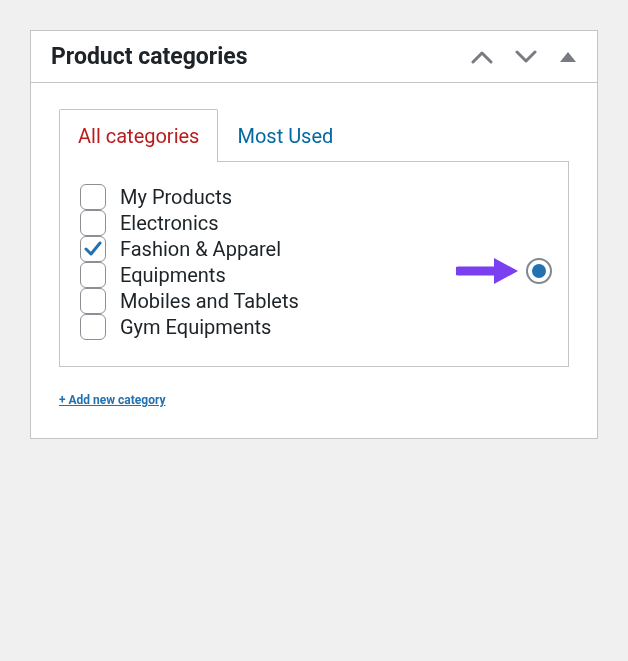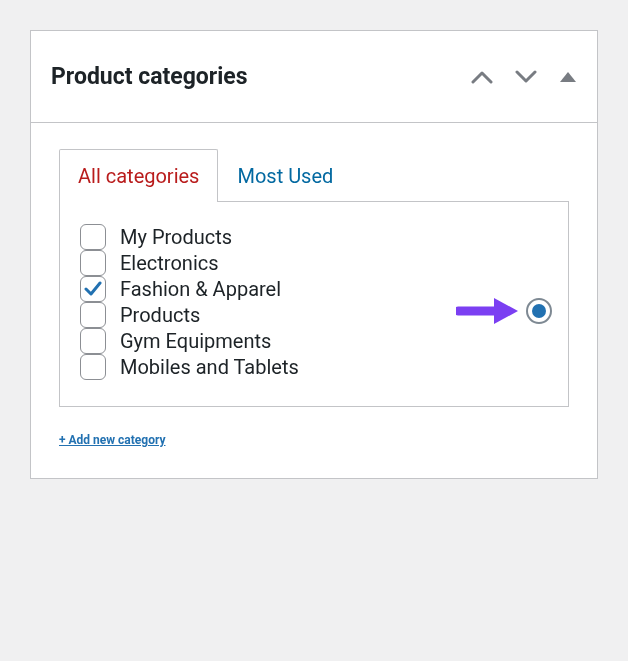--- a/index.html
+++ b/index.html
@@ -12,21 +12,21 @@
     }
     .metabox {
       background: #fff;
       border: 1px solid #c3c4c7;
       width: 100%;
     }
     .metabox-header {
       display: flex;
       align-items: center;
       justify-content: space-between;
-      padding: 32px 20px;
+      padding: 12px 20px;
       border-bottom: 1px solid #c3c4c7;
     }
     .metabox-title {
       font-size: 23px;
       font-weight: 700;
       color: #1d2327;
     }
     .header-controls {
       display: flex;
       align-items: center;
@@ -199,33 +199,33 @@
               <svg width="18" height="16" viewBox="0 0 18 16">
                   <path d="M2 8 L7 13 L16 2" stroke="#2271b1" stroke-width="3" fill="none" stroke-linecap="round" stroke-linejoin="round"></path>
                 </svg>
             </span>
             <span>Fashion &amp; Apparel</span>
           </li>
           <li class="category-item">
             <span class="checkbox">
               
             </span>
-            <span>Products</span>
+            <span>Equipments</span>
+          </li>
+          <li class="category-item">
+            <span class="checkbox">
+              
+            </span>
+            <span>Mobiles and Tablets</span>
           </li>
           <li class="category-item">
             <span class="checkbox">
               
             </span>
             <span>Gym Equipments</span>
-          </li>
-          <li class="category-item">
-            <span class="checkbox">
-              
-            </span>
-            <span>Mobiles and Tablets</span>
           </li>
         </ul>
 
         <div class="annotation">
           <svg class="arrow-svg" width="64" height="30" viewBox="0 0 64 30">
             <path d="M2 15 L42 15" stroke="#7b3ff2" stroke-width="9" stroke-linecap="round"></path>
             <path d="M38 2 L62 15 L38 28 Z" fill="#7b3ff2"></path>
           </svg>
           <span class="radio-dot"></span>
         </div>

